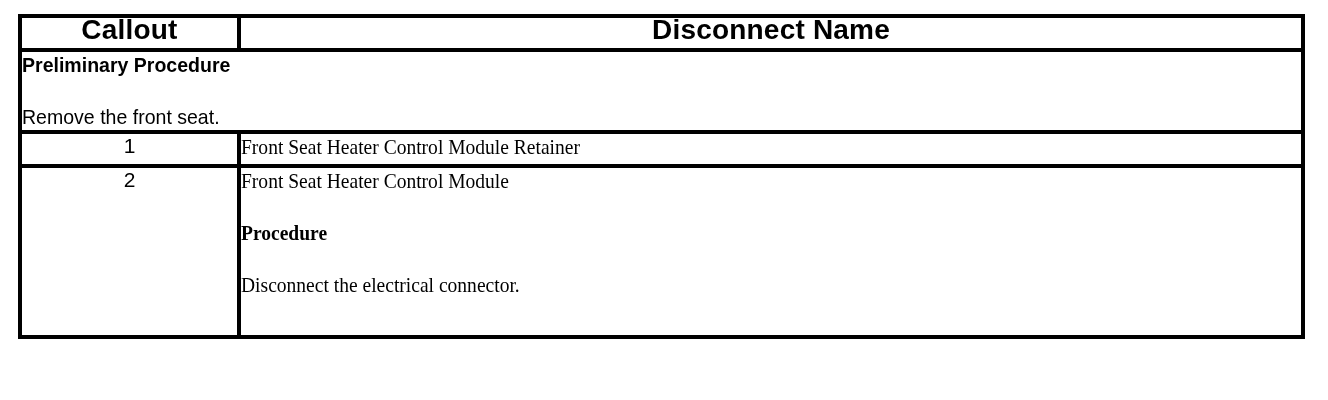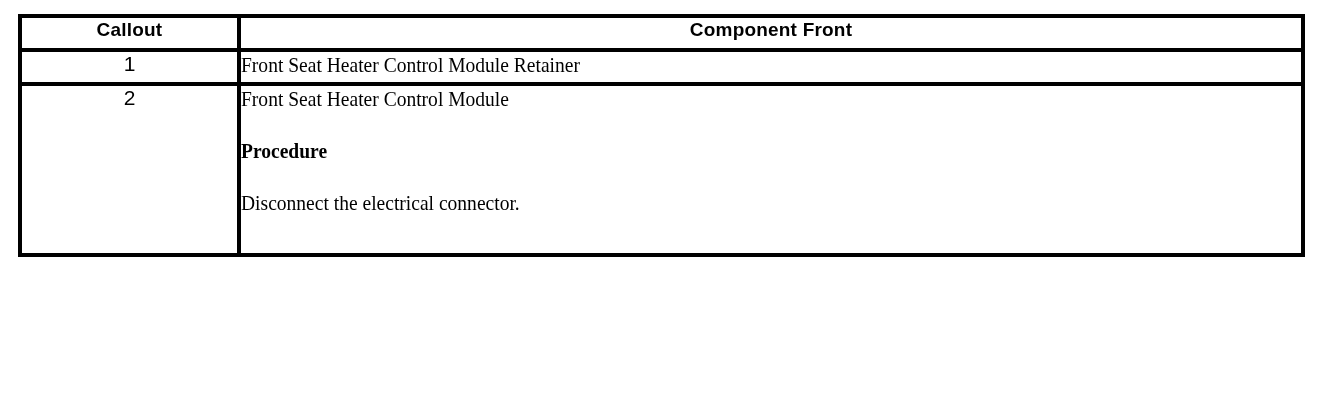--- a/index.html
+++ b/index.html
@@ -45,21 +45,21 @@
   .col-callout { width: 219px; }   
   .col-name    { width: auto; }
   .bold { font-weight: bold; }
 
   
   .hdr-cell {
     height: 30px;
     vertical-align: middle;
   }
   .hdr-text {
-    font-size: 19px;
+    font-size: 28px;
     font-weight: bold;
     line-height: 24px;
     text-align: center;
     letter-spacing: 0.2px;
   }
 
   
   .prelim-cell {
     padding: 7px 0 9px 6px;
   }
@@ -107,27 +107,34 @@
       <col class="col-callout">
       <col class="col-name">
     </colgroup>
 
     <thead>
       <tr>
         <th class="hdr-cell">
           <div class="hdr-text">Callout</div>
         </th>
         <th class="hdr-cell">
-          <div class="hdr-text">Component Front</div>
+          <div class="hdr-text">Disconnect Name</div>
         </th>
       </tr>
     </thead>
 
     <tbody>
 
+      <tr>
+        <td class="prelim-cell" colspan="2">
+          <div class="prelim-line bold">Preliminary Procedure</div>
+          <div class="prelim-gap"></div>
+          <div class="prelim-line">Remove the front seat.</div>
+        </td>
+      </tr>
 
       <tr class="row-1">
         <td class="callout-cell">
           <div class="callout-num">1</div>
         </td>
         <td class="name-cell">
           <div class="name-line">Front Seat Heater Control Module Retainer</div>
         </td>
       </tr>
 

